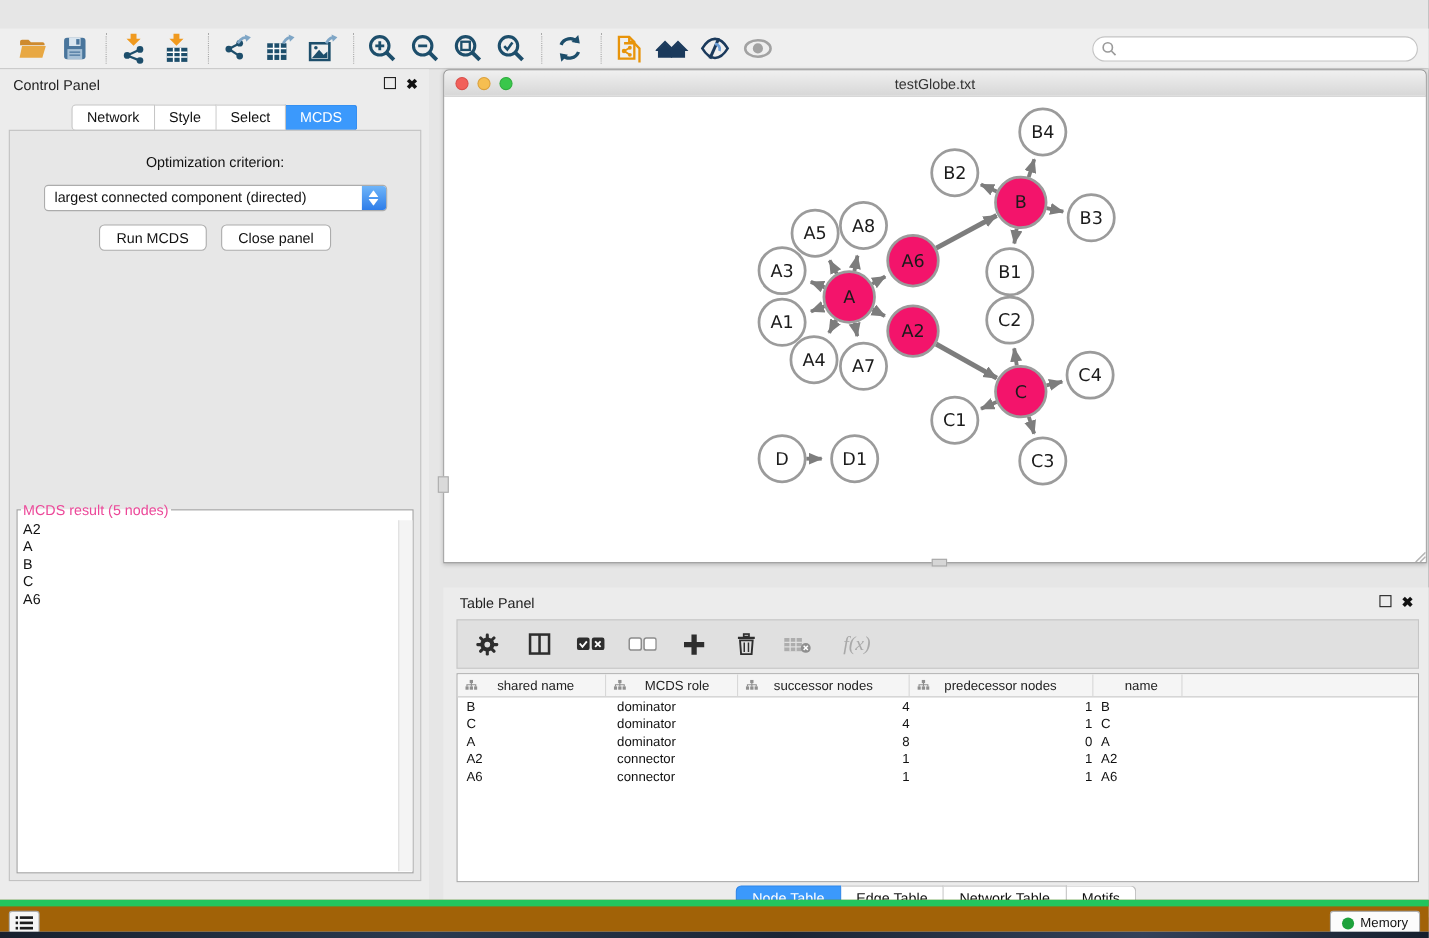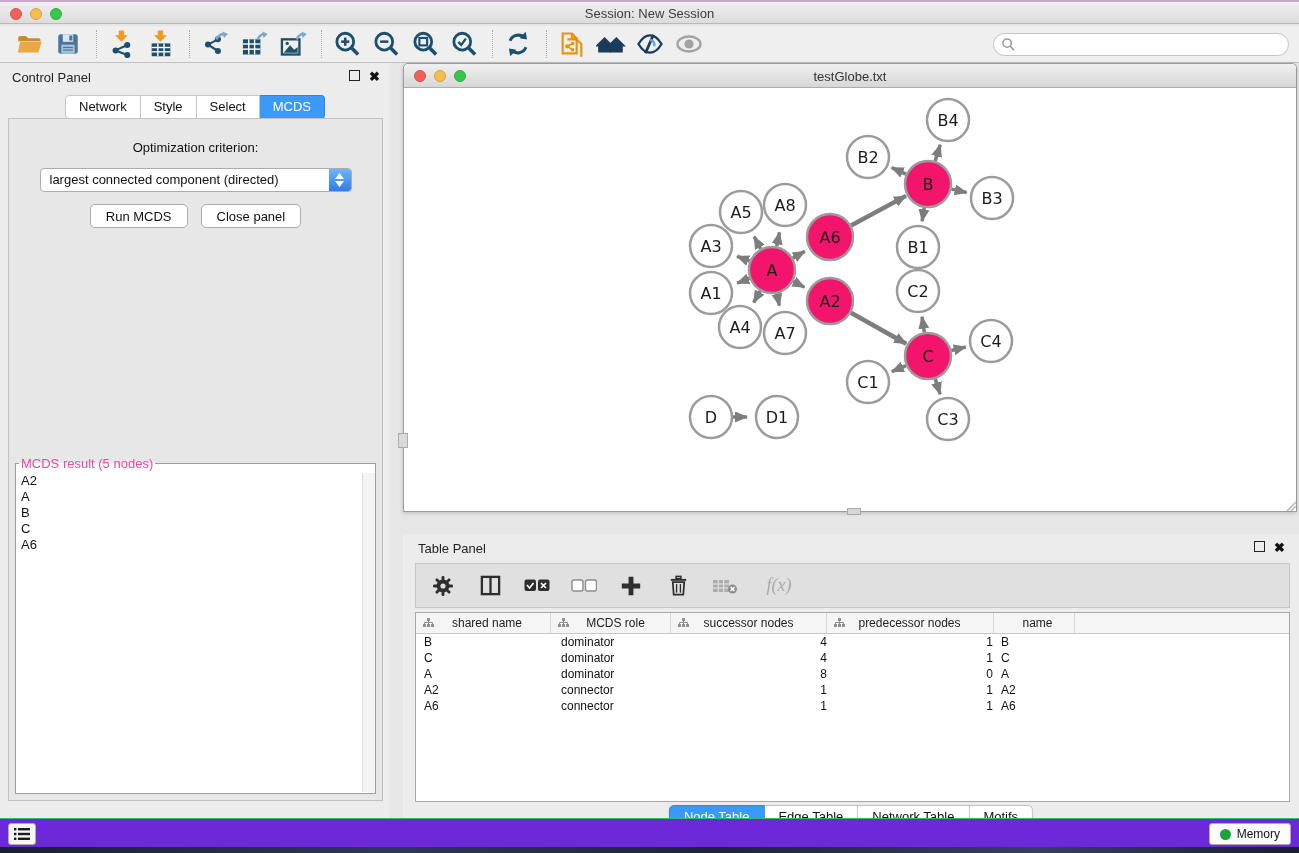--- a/index.html
+++ b/index.html
@@ -138,49 +138,41 @@
   .tp-tab {
     background:#fff; border:1px solid #BFBFBF; border-left-width:0;
     font-size:13px; padding:3px 14px 4px; color:#111;
   }
   .tp-tab:first-child { border-left-width:1px; border-radius:5px 0 0 5px; }
   .tp-tab:last-child { border-radius:0 5px 5px 0;text-align:center; }
   .tp-tab.active { background:#3B99FC; border-color:#2F86E8; color:#fff; }
   
   .status-bar {
     position:absolute; left:0; top:818px; width:1299px; height:29px;
-    background:#6d28d9; border-top:1px solid #22c55e;text-align:right;
+    background:#a16207; border-top:6px solid #22c55e;text-align:right;
   }
   .list-btn {
     position:absolute; left:8px; top:4px; width:28px; height:22px;
     background:#F6F6F6; border:1px solid #ADADAD; border-radius:3px;
     display:flex; align-items:center; justify-content:center;
   }
   .memory-btn {
     position:absolute; right:8px; top:4px; height:22px; padding:0 10px;
     background:#FCFCFC; border:1px solid #ADADAD; border-radius:3px;
     display:flex; align-items:center; gap:6px; font-size:12px; color:#111;
   }
   .memory-dot { width:11px; height:11px; border-radius:50%; background:#1EA23C; }
   .wallpaper { position:absolute; left:0; top:847px; width:1299px; height:6px;
     background:linear-gradient(90deg,#17202E,#2A3A50 30%,#1B2535 55%,#33415A 80%,#161F2D); }
 </style>
 </head>
 <body>
 
 <div class="app">
 
-  <div class="titlebar">
-    <div class="lights">
-      <div class="light red"></div>
-      <div class="light yellow"></div>
-      <div class="light green"></div>
-    </div>
-    <div class="titlebar-title">Session: New Session</div>
-  </div>
 
   <div class="toolbar">
     <div class="tb-btn">
       <svg width="27" height="27" viewBox="0 0 24 24">
         <path d="M2 6.2c0-1 .7-1.7 1.6-1.7h5.2l2 2h9.4c.9 0 1.6.7 1.6 1.6v1H2z" fill="#CE8A2E"></path>
         <path d="M3.6 9.6h19.2l-2.8 9.6H1.6z" fill="#E8A843"></path>
       </svg>
     </div>
     <div class="tb-btn">
       <svg width="26" height="26" viewBox="0 0 24 24">

